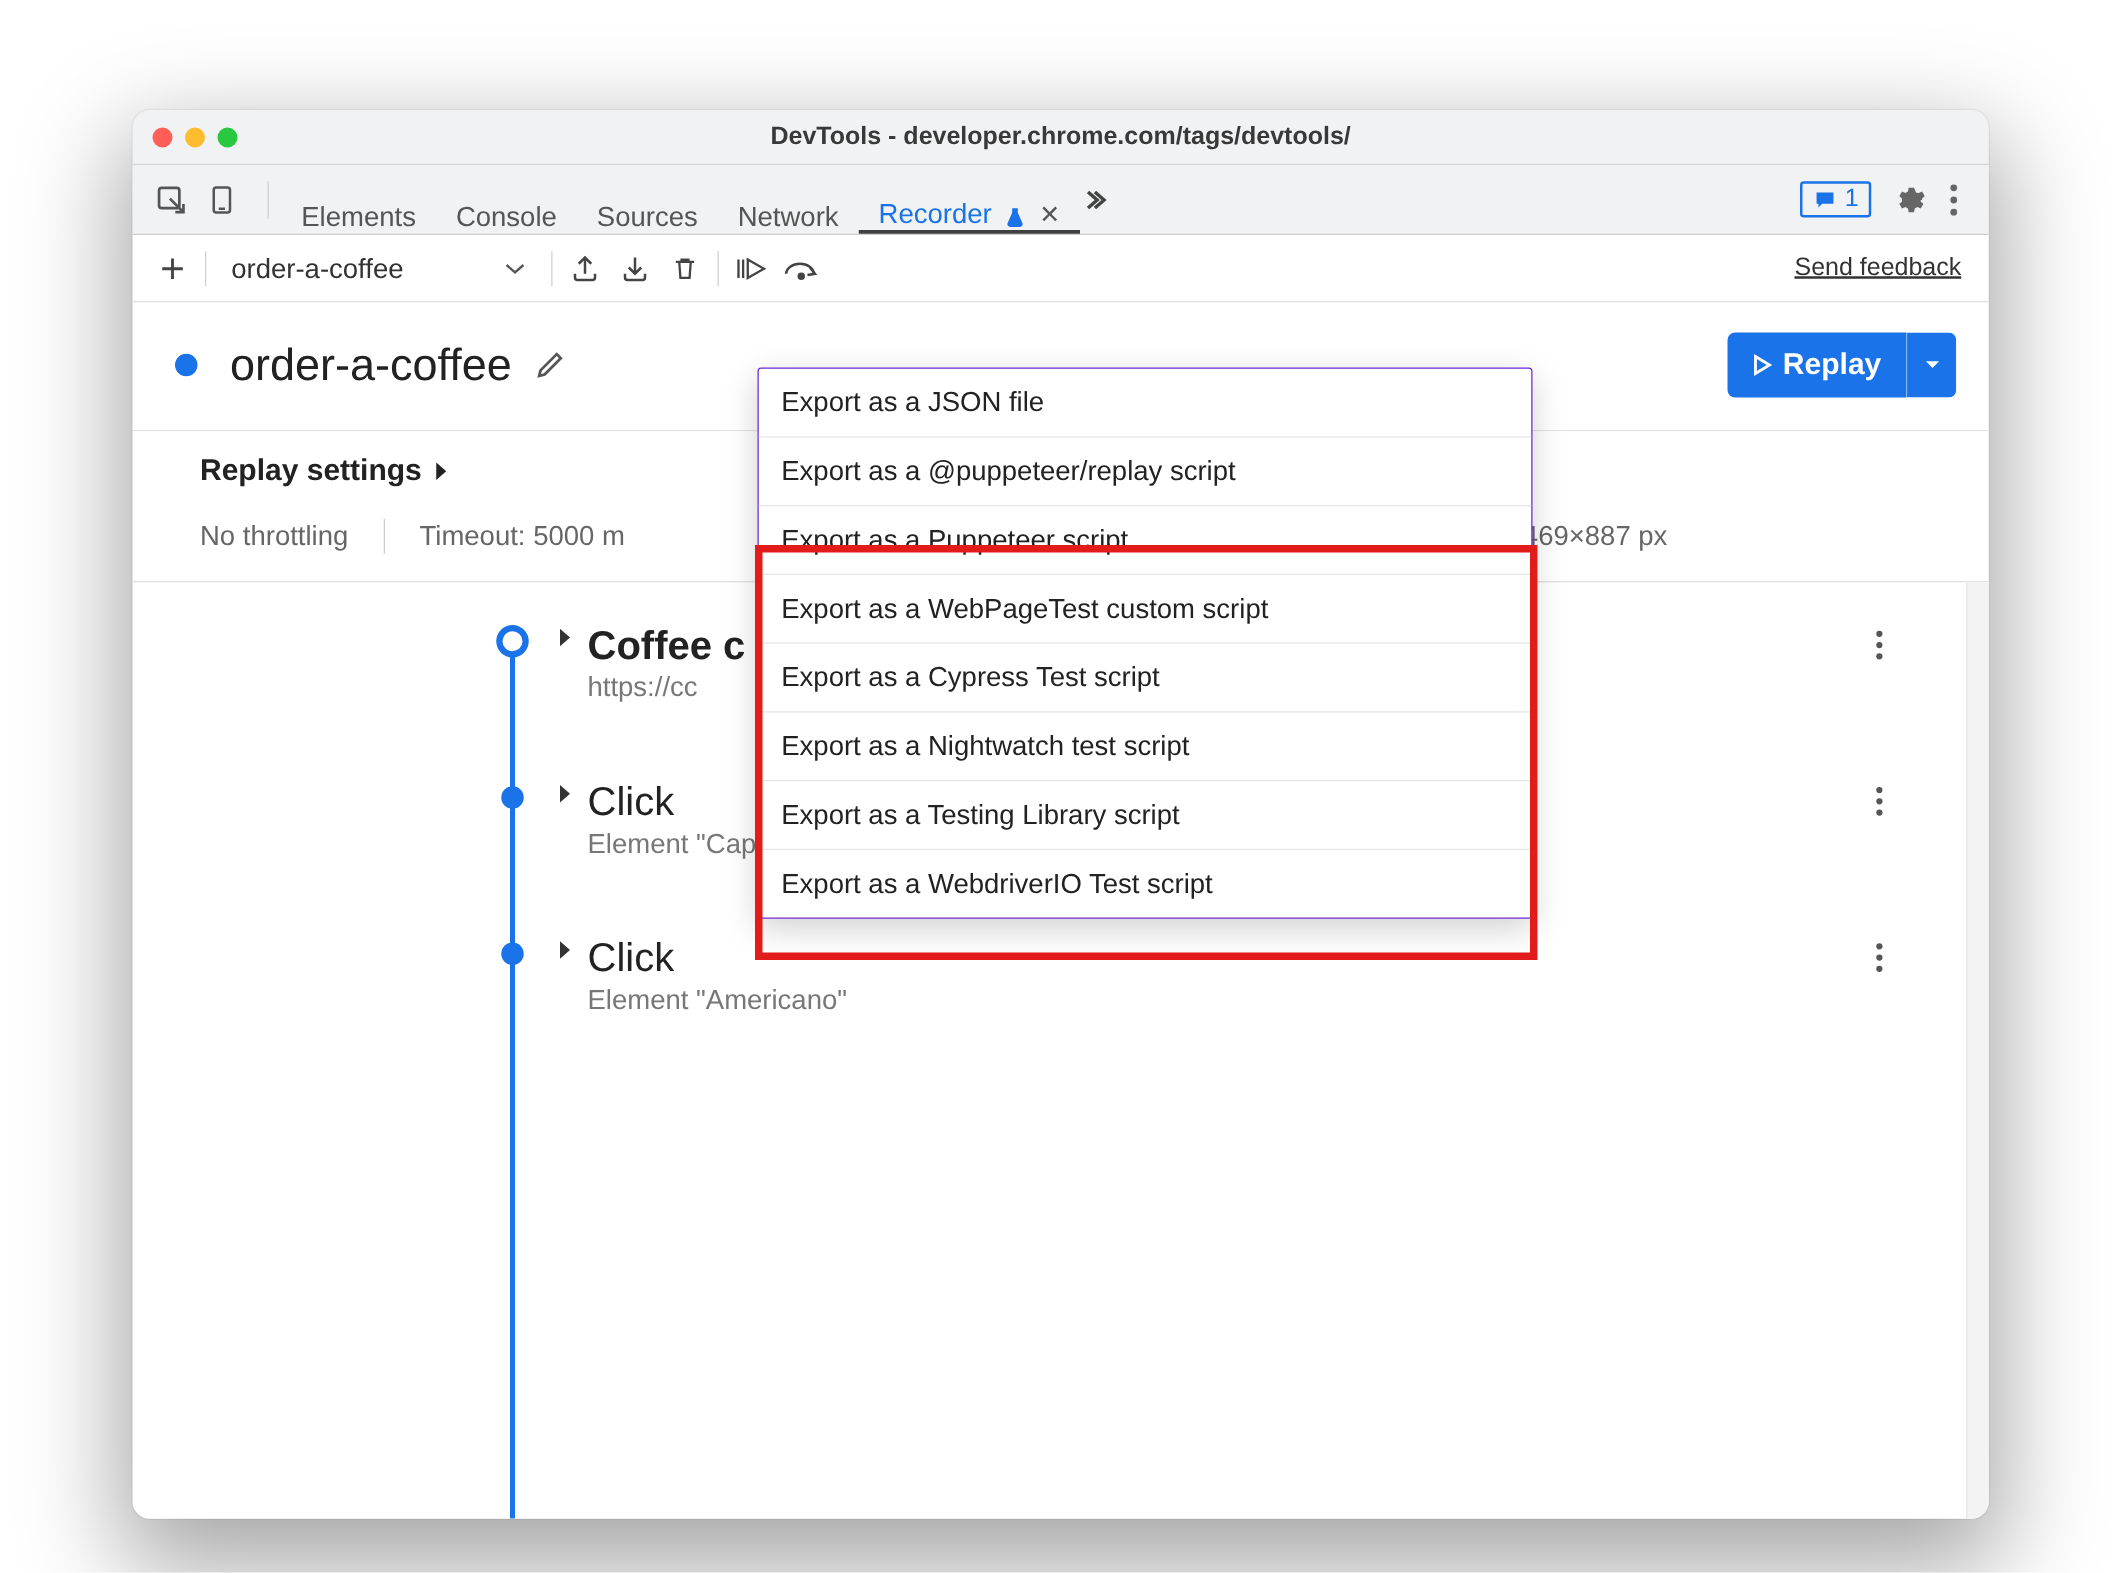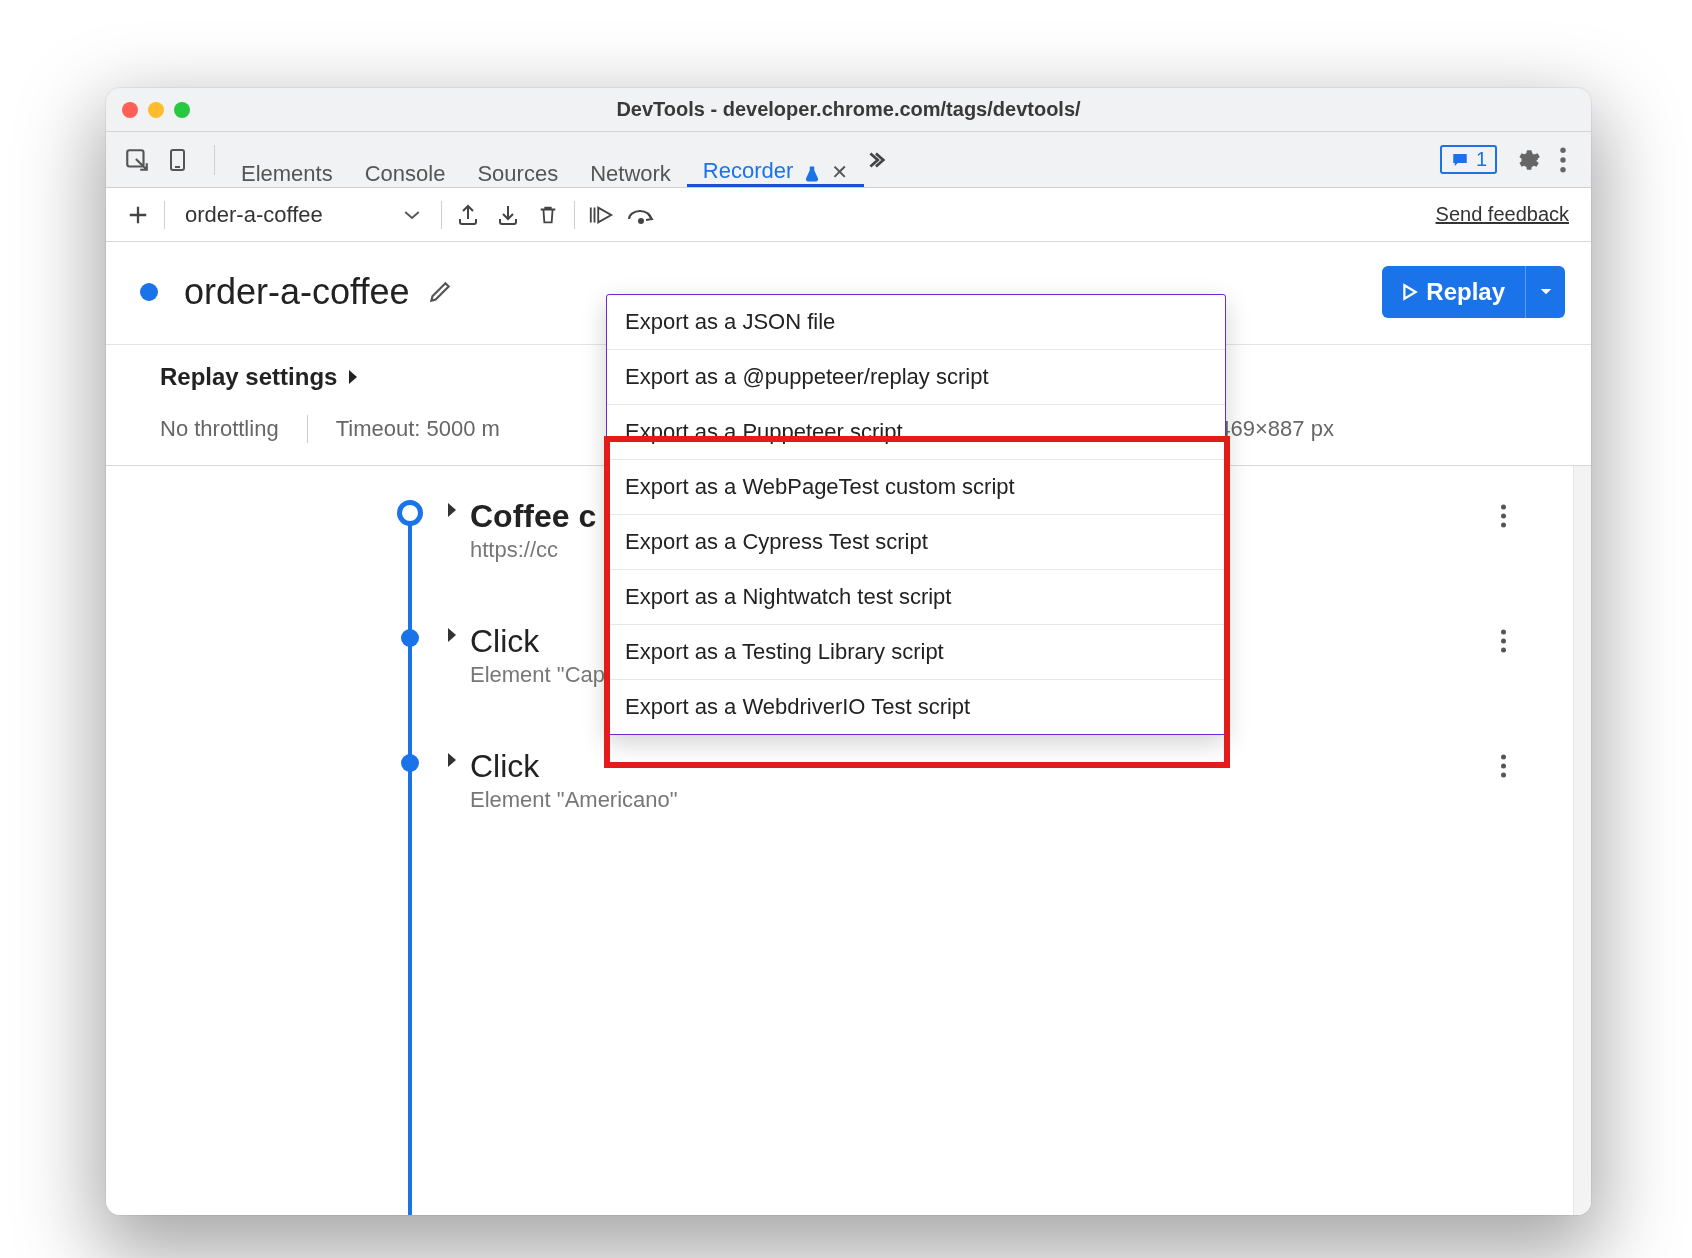--- a/index.html
+++ b/index.html
@@ -14,21 +14,21 @@
   .titlebar { height:44px; display:flex; align-items:center; position:relative; border-bottom:1px solid rgba(0,0,0,.12); }
   .traffic { display:flex; gap:10px; margin-left:16px; }
   .tl { width:16px; height:16px; border-radius:50%; }
   .tl.red{background:#ff5f57;} .tl.yellow{background:#febc2e;} .tl.green{background:#28c840;}
   .titlebar h1 { position:absolute; left:0; right:0; text-align:center; margin:0; font-size:20px; font-weight:600; color:#393939; }
   
   .tabstrip { height:56px; display:flex; align-items:center; border-bottom:1px solid #cfcfcf; background:#f1f2f3; padding:0 8px; }
   .ts-left { display:flex; gap:16px; align-items:center; margin:0 14px 0 10px; color:#555; }
   .ts-sep { width:1px; height:30px; background:#d0d0d0; margin:0 10px; }
   .tab { font-size:22px; color:#555; padding:0 16px; height:100%; display:flex; align-items:flex-end; gap:10px; cursor:pointer; }
-  .tab.active { color:#1a73e8; border-bottom:3px solid #1d4ed8; }
+  .tab.active { color:#1a73e8; border-bottom:3px solid #404040; }
   .tab .x { font-size:20px; color:#555; }
   .tabstrip .more { width:30px; text-align:center; color:#444; font-size:18px; }
   .ts-right { margin-left:auto; display:flex; align-items:center; gap:18px; padding-right:16px; }
   .msgbadge { display:flex; align-items:center; gap:6px; border:2px solid #1a73e8; border-radius:3px; padding:1px 8px; color:#1a73e8; font-size:20px; font-weight:500; }
   
   .rec-toolbar { height:54px; display:flex; align-items:center; background:#fff; border-bottom:1px solid #d9d9d9; padding:0 12px; }
   .rec-toolbar .iconbtn { width:40px; height:40px; display:flex; align-items:center; justify-content:center; color:#444; cursor:pointer; }
   .recsep { width:1px; height:28px; background:#d0d0d0; margin:0 6px; }
   .rec-select { display:flex; align-items:center; gap:80px; font-size:22px; color:#333; padding:0 14px 0 14px; cursor:pointer; }
   .rec-select .chev { color:#666; }

